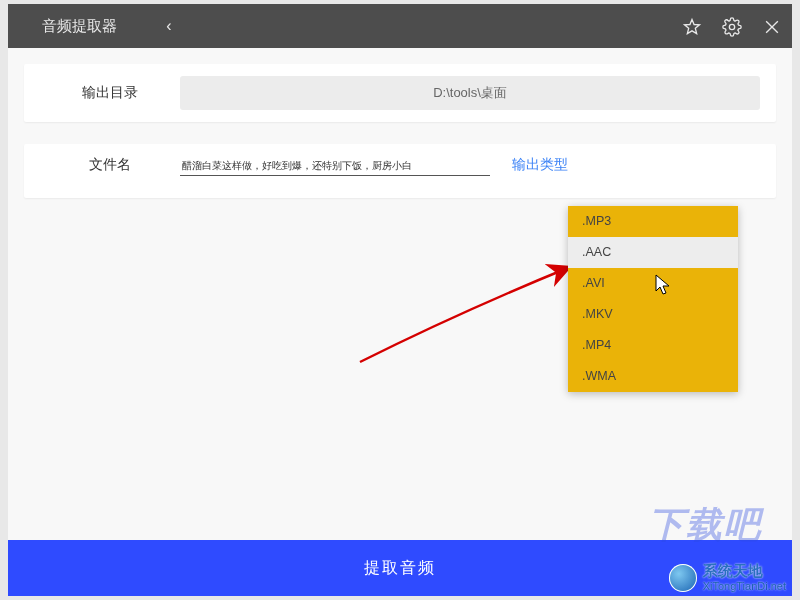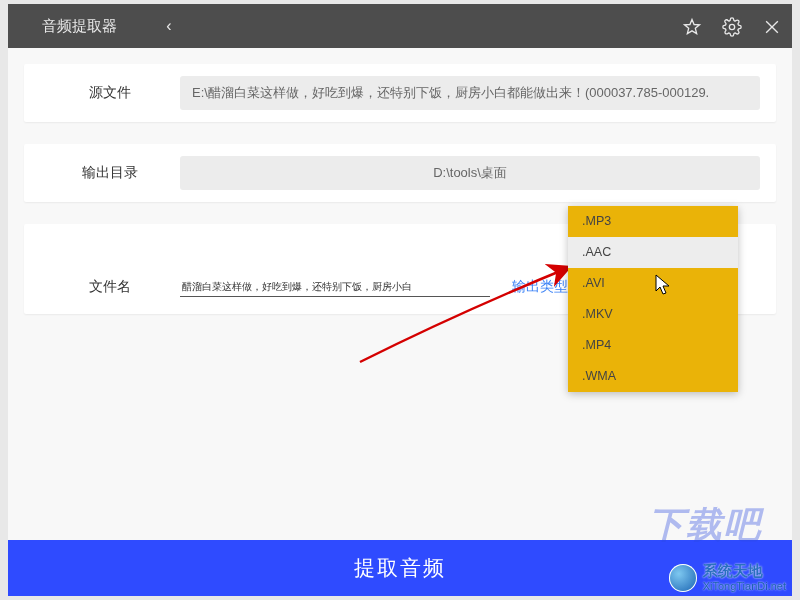--- a/index.html
+++ b/index.html
@@ -10,28 +10,28 @@
   .titlebar .back { width: 36px; text-align: center; font-size: 16px; cursor: pointer; }
   .titlebar .spacer { flex: 1; }
   .titlebar .icon { width: 40px; text-align: center; font-size: 18px; cursor: pointer; }
   .titlebar svg { width: 20px; height: 20px; fill: none; stroke: #e8e8e8; stroke-width: 1.6; vertical-align: middle; }
   .content { padding: 16px; }
   .card { background: #fff; border-radius: 2px; box-shadow: 0 1px 2px rgba(0,0,0,0.06); margin-bottom: 22px; padding: 12px 16px; display: flex; align-items: center; }
   .label { width: 140px; text-align: center; font-size: 14px; color: #333; }
   .field { flex: 1; }
   .readonly-box { background: #ececec; border-radius: 3px; height: 34px; line-height: 34px; padding: 0 12px; font-size: 13px; color: #666; text-align: center; overflow: hidden; white-space: nowrap; text-overflow: ellipsis; }
   .readonly-box.left { text-align: left; }
-  .row-inner { display: flex; align-items: center; width: 100%; margin-top: 36px; }
+  .row-inner { display: flex; align-items: flex-start; width: 100%; }
   .underline-input { flex: 1; border: none; border-bottom: 1.5px solid #555; padding: 4px 2px; font-size: 10px; color: #333; background: transparent; outline: none; min-width: 0; }
   .out-type-label { width: 100px; text-align: center; font-size: 14px; color: #3b82f6; }
   .select-anchor { width: 170px; height: 30px; position: relative; }
   .dropdown { position: absolute; left: 568px; top: 206px; width: 170px; background: #eab308; box-shadow: 0 2px 8px rgba(0,0,0,0.25); z-index: 5; font-size: 12.5px; color: #444; }
   .dropdown .opt { height: 31px; line-height: 31px; padding: 0 14px; cursor: pointer; }
   .dropdown .opt.hover { background: #ededed; }
-  .extract-btn { position: absolute; left: 0; bottom: 0; width: 100%; height: 56px; background: #2f4bff; color: #fff; font-size: 21px; display: flex; align-items: center; justify-content: center; cursor: pointer; letter-spacing: 2px; }
+  .extract-btn { position: absolute; left: 0; bottom: 0; width: 100%; height: 56px; background: #2f4bff; color: #fff; font-size: 16px; display: flex; align-items: center; justify-content: center; cursor: pointer; letter-spacing: 2px; }
   .arrow-svg { position: absolute; left: 340px; top: 232px; z-index: 4; pointer-events: none; }
   .cursor { position: absolute; left: 655px; top: 274px; z-index: 6; pointer-events: none; }
   .watermark { position: absolute; right: 14px; bottom: 8px; z-index: 10; display: flex; align-items: center; gap: 6px; pointer-events: none; }
   .watermark .globe { width: 28px; height: 28px; border-radius: 50%; background: radial-gradient(circle at 35% 35%, #7ec8f0, #1660b0); box-shadow: 0 0 0 1px #fff inset; }
   .watermark .wm-text { font-size: 11px; line-height: 1.1; color: #1a5fb0; text-shadow: 0 0 2px #fff; }
   .watermark .wm-text .l1 { font-weight: bold; font-size: 15px; color: #2a6fc0; }
   .bg-text { position: absolute; right: 30px; bottom: 46px; font-size: 36px; font-weight: 900; color: #2b49e0; opacity: 0.35; font-style: italic; letter-spacing: 2px; z-index: 1; pointer-events: none; }
 </style>
 </head>
 <body>
@@ -56,26 +56,20 @@
     <div class="icon">
       <svg viewBox="0 0 24 24">
           <line x1="5" y1="5" x2="19" y2="19"></line>
           <line x1="19" y1="5" x2="5" y2="19"></line>
         </svg>
     </div>
   </div>
 
   <div class="content">
 
-    <div class="card">
-      <div class="label">源文件</div>
-      <div class="field">
-        <div class="readonly-box left">E:\醋溜白菜这样做，好吃到爆，还特别下饭，厨房小白都能做出来！(000037.785-000129.</div>
-      </div>
-    </div>
 
     <div class="card">
       <div class="label">输出目录</div>
       <div class="field">
         <div class="readonly-box">D:\tools\桌面</div>
       </div>
     </div>
 
     <div class="card">
       <div class="row-inner">

